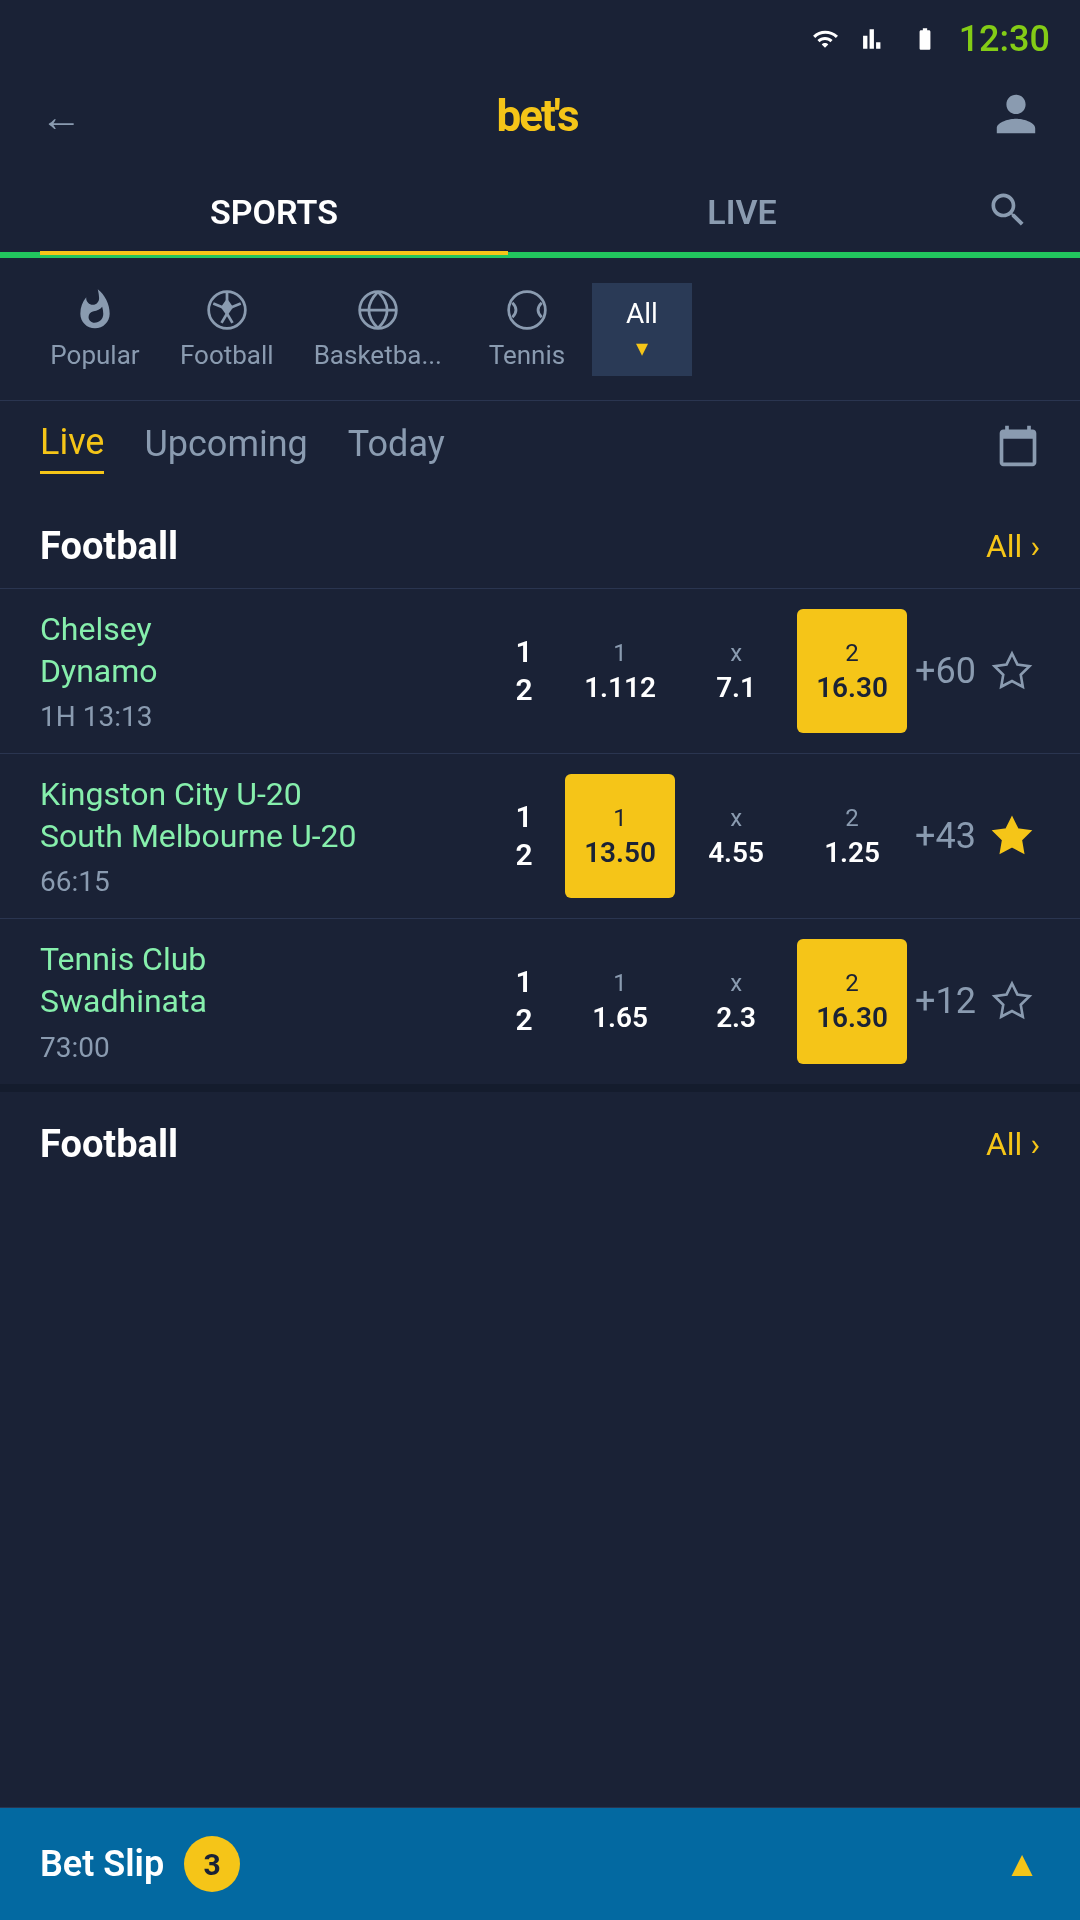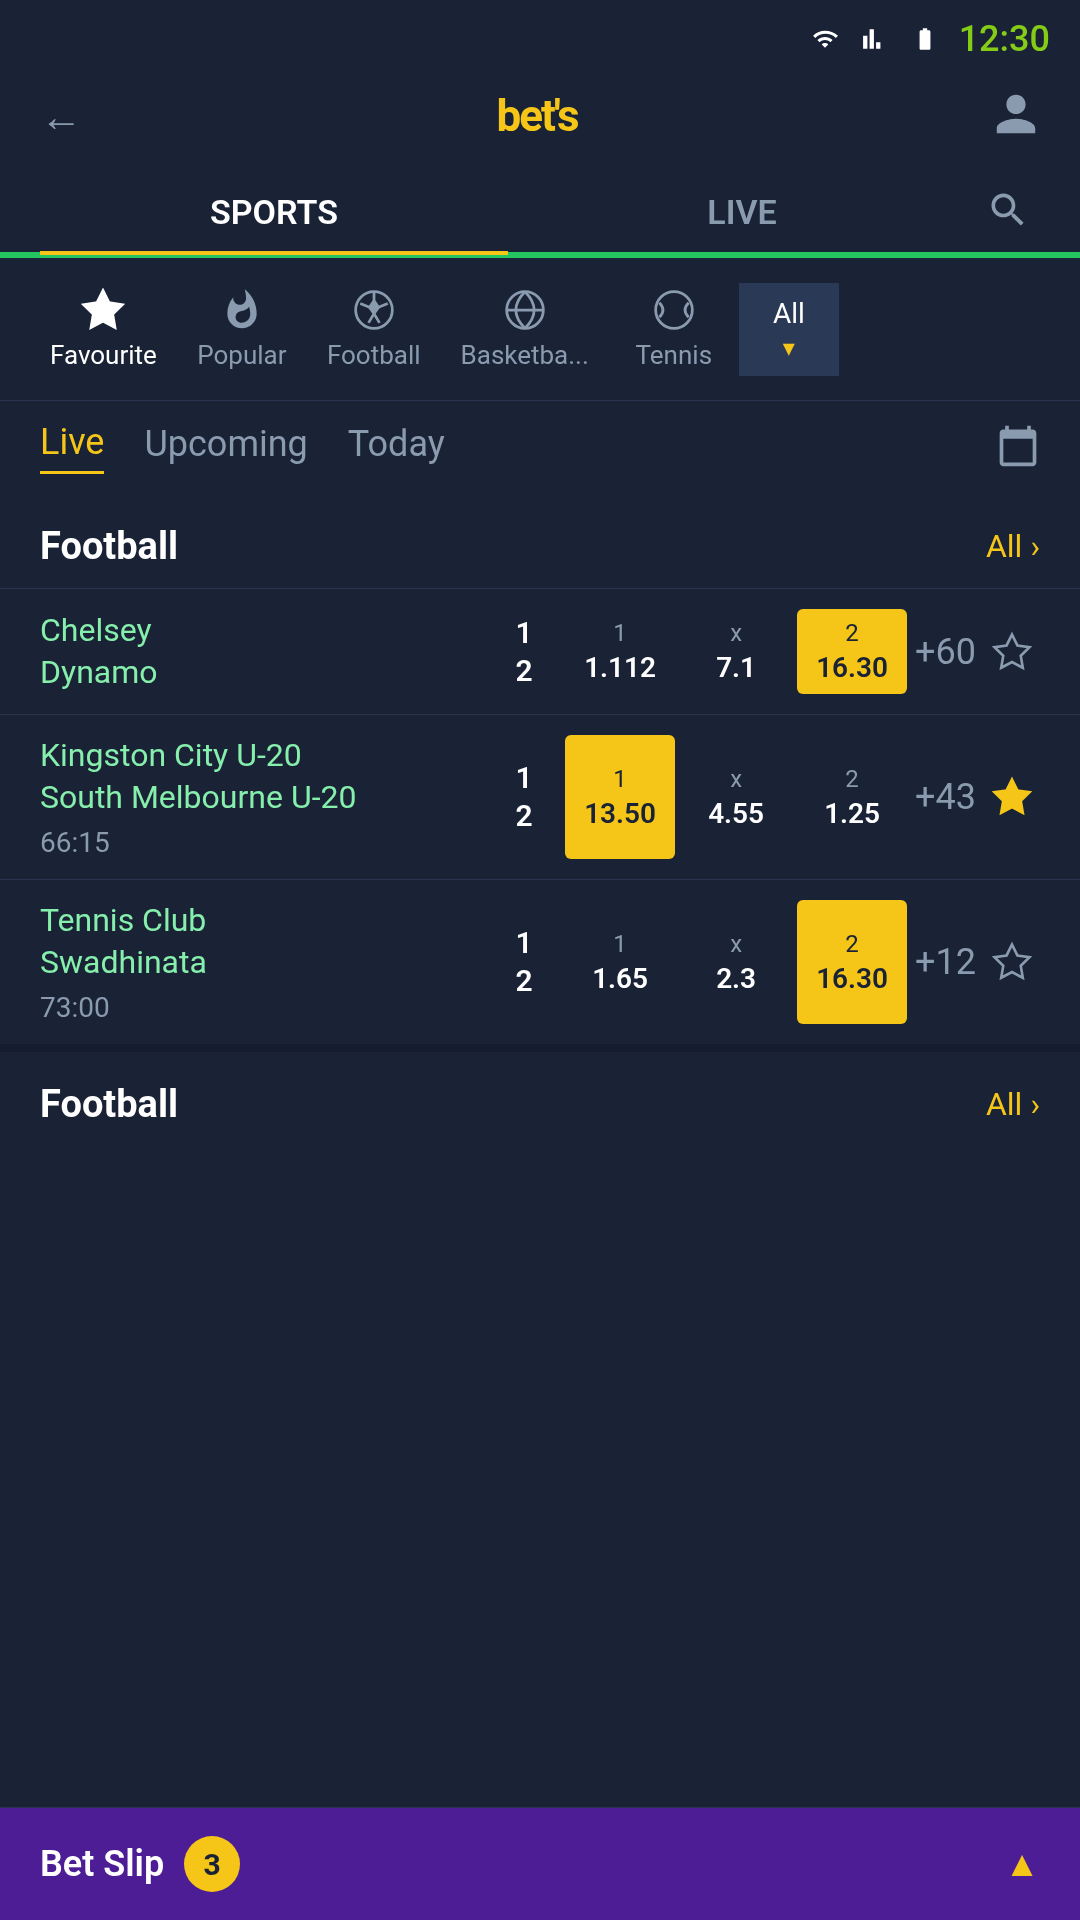--- a/index.html
+++ b/index.html
@@ -305,21 +305,21 @@
       width: 42px;
       height: 42px;
     }
 
     
     .bottom-bar {
       position: fixed;
       bottom: 0;
       left: 0;
       width: 1080px;
-      background: #4c1d95;
+      background: #0369a1;
       display: flex;
       align-items: center;
       padding: 28px 40px;
       border-top: 1px solid #2a3550;
       gap: 20px;
     }
     .bet-slip-label {
       font-size: 36px;
       color: #ffffff;
       font-weight: 600;
@@ -385,26 +385,20 @@
   <div class="main-tab">LIVE</div>
   <div class="search-icon-btn">
     <svg viewBox="0 0 24 24">
         <path d="M15.5 14h-.79l-.28-.27C15.41 12.59 16 11.11 16 9.5 16 5.91 13.09 3 9.5 3S3 5.91 3 9.5 5.91 16 9.5 16c1.61 0 3.09-.59 4.23-1.57l.27.28v.79l5 4.99L20.49 19l-4.99-5zm-6 0C7.01 14 5 11.99 5 9.5S7.01 5 9.5 5 14 7.01 14 9.5 11.99 14 9.5 14z"></path>
       </svg>
   </div>
 </div>
 
 <div class="sport-nav">
 
-  <div class="sport-item active">
-    <svg viewBox="0 0 24 24" width="44" height="44" fill="none" stroke="white" stroke-width="2">
-      <polygon points="12,2 15.09,8.26 22,9.27 17,14.14 18.18,21.02 12,17.77 5.82,21.02 7,14.14 2,9.27 8.91,8.26"></polygon>
-    </svg>
-    <span class="label">Favourite</span>
-  </div>
 
   <div class="sport-item">
     <svg viewBox="0 0 24 24" width="44" height="44" fill="#8a9bb0">
       <path d="M13.5 0.67s.74 2.65.74 4.8c0 2.06-1.35 3.73-3.41 3.73-2.07 0-3.63-1.67-3.63-3.73l.03-.36C5.21 7.51 4 10.62 4 14c0 4.42 3.58 8 8 8s8-3.58 8-8C20 8.61 17.41 3.8 13.5 0.67zM11.71 19c-1.78 0-3.22-1.4-3.22-3.14 0-1.62 1.05-2.76 2.81-3.12 1.77-.36 3.6-1.21 4.62-2.58.39 1.29.59 2.65.59 4.04 0 2.65-2.15 4.8-4.8 4.8z"></path>
     </svg>
     <span class="label">Popular</span>
   </div>
 
   <div class="sport-item">
     <svg viewBox="0 0 24 24" width="44" height="44" fill="none" stroke="#8a9bb0" stroke-width="1.5">
@@ -462,20 +456,21 @@
     <span class="arrow">›</span>
   </span>
 </div>
 
 <div class="match-row">
   <div class="match-info">
     <div class="match-teams">
       <span>Chelsey</span><br>
       <span>Dynamo</span>
     </div>
+    <div class="match-time">1H 13:13</div>
   </div>
   <div class="match-score-col">
     <span class="score-num">1</span>
     <span class="score-num">2</span>
   </div>
   <div class="odds-group">
     <div class="odds-cell">
       <span class="odds-label">1</span>
       <span class="odds-val">1.112</span>
     </div>

